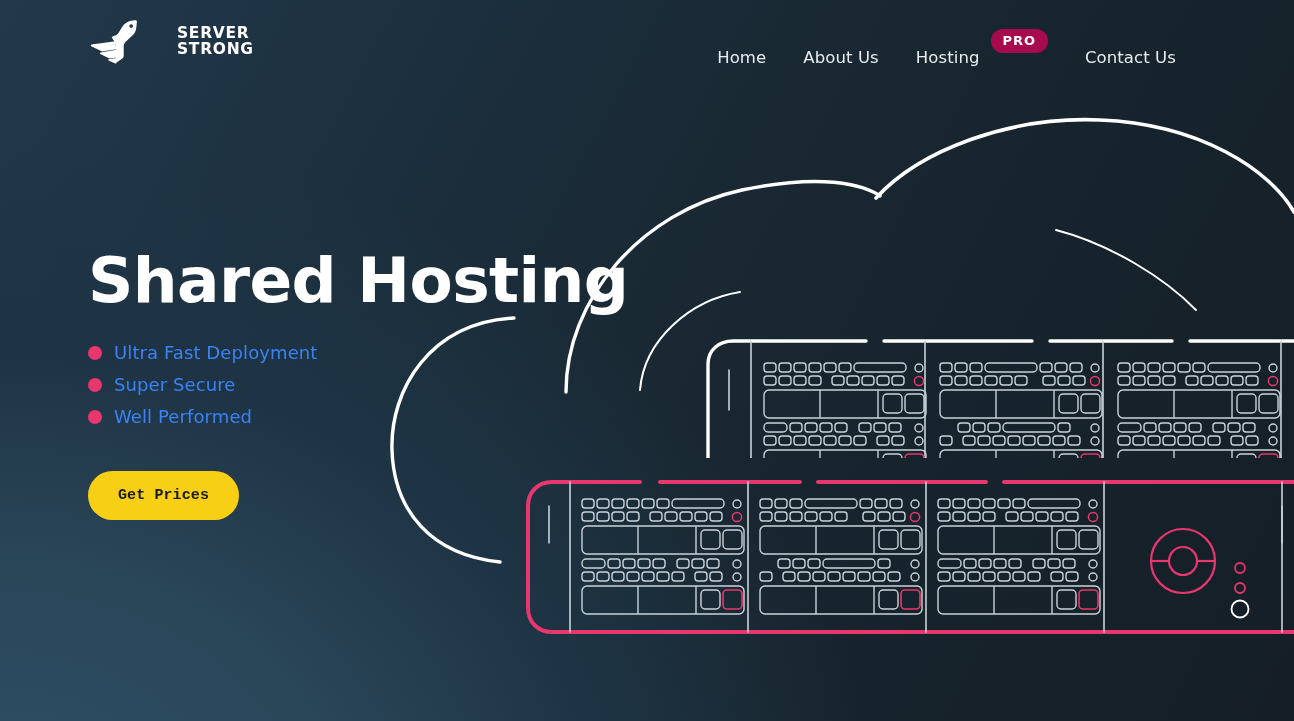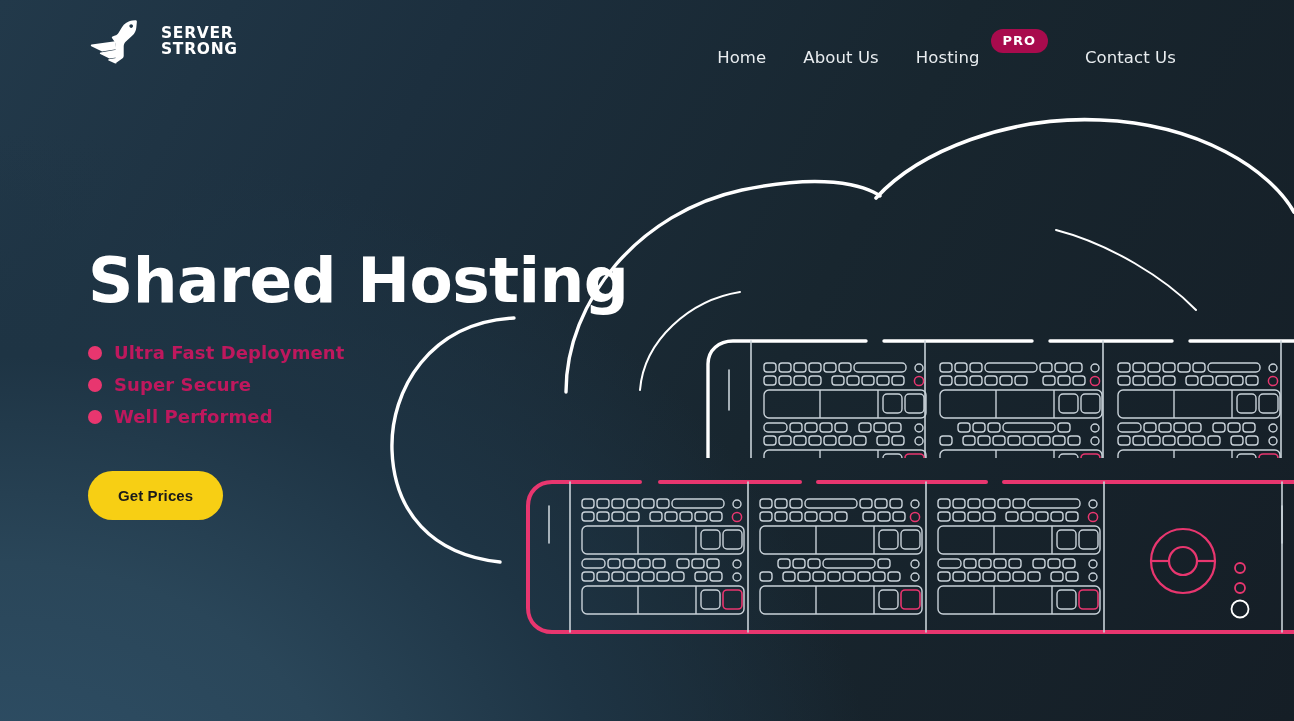--- a/index.html
+++ b/index.html
@@ -29,21 +29,21 @@
     left:0; top:0;
     width:1294px; height:82px;
     display:flex;
     align-items:center;
     z-index:20;
   }
   .brand {
     display:flex;
     align-items:center;
     margin-left:88px;
-    gap:11px;
+    gap:27px;
   }
   .brand-mark { width:62px; height:46px; display:block; }
   .brand-text {
     color:#ffffff;
     font-weight:bold;
     font-size:15.5px;
     line-height:16px;
     letter-spacing:0.7px;
   }
   .brand-text span { display:block; }
@@ -100,33 +100,32 @@
     gap:12px;
     height:32px;
   }
   .bullet-dot {
     width:14px; height:14px;
     border-radius:50%;
     background:#e8366f;
     flex:0 0 auto;
   }
   .feature-label {
-    color:#be185d;
+    color:#3b82f6;
     font-size:18px;
     letter-spacing:0.1px;
-    font-weight:bold;
   }
   .cta-button {
     display:inline-block;
     margin-top:38px;
     background:#f7cf14;
     color:#1a1a1a;
     border:none;
     border-radius:999px;
-    font-family:Liberation Sans, sans-serif;
+    font-family:Liberation Mono, monospace;
     font-size:15px;
     font-weight:bold;
     padding:16px 30px;
     cursor:pointer;
     letter-spacing:0.1px;
   }
 </style>
 </head>
 <body>
 

